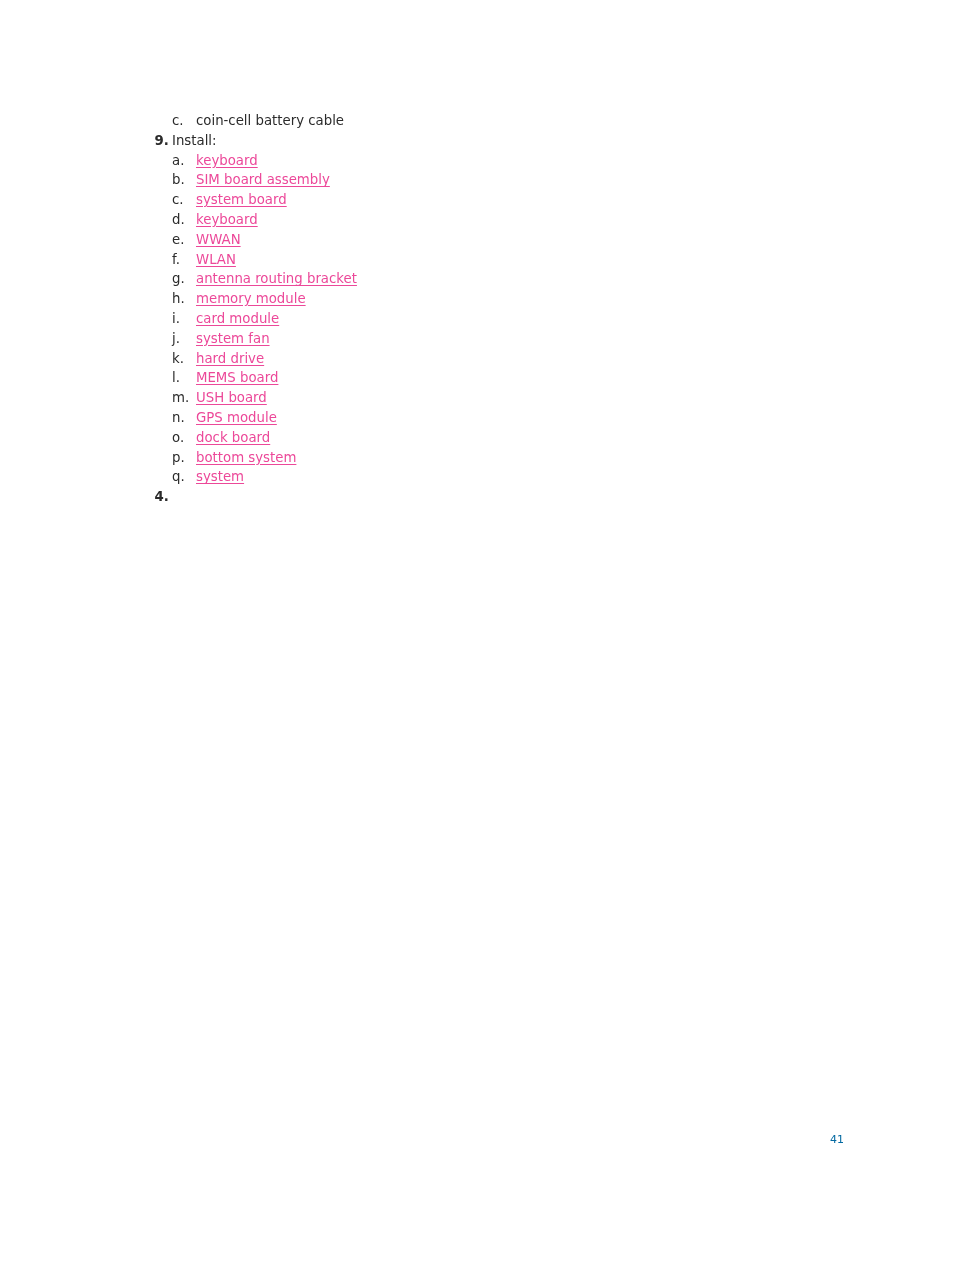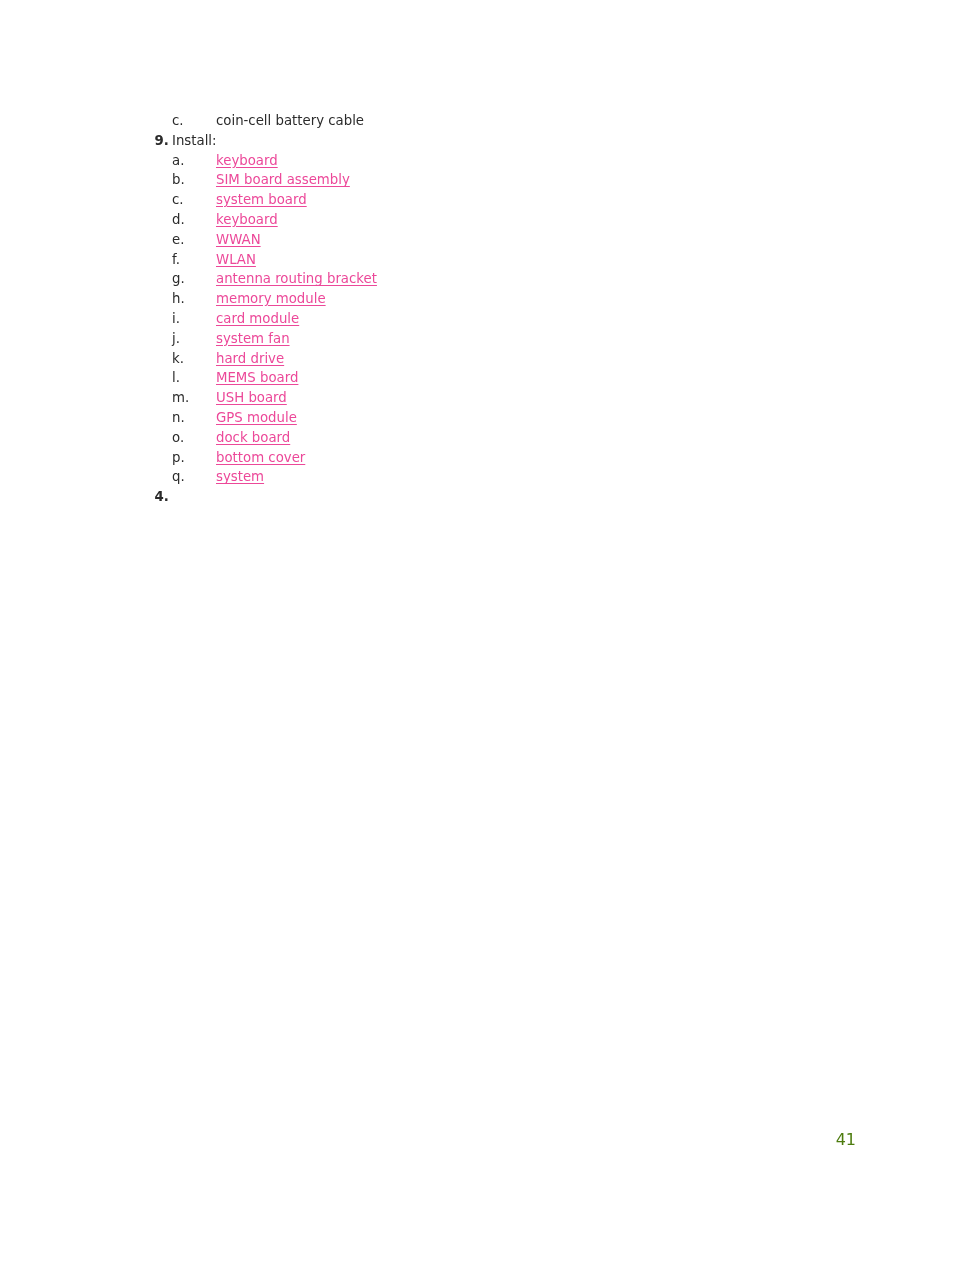--- a/index.html
+++ b/index.html
@@ -57,48 +57,47 @@
   .row.level2 .marker {
     width: 196px;
     flex: 0 0 196px;
     text-align: left;
     padding-left: 172px;
     box-sizing: border-box;
     font-weight: normal;
   }
   .row.level2 .text {
     padding-left: 0;
-    margin-left: 20px;
   }
 
   .text {
     white-space: nowrap;
   }
 
   a.doclink {
     color: #ec4899;
     text-decoration: underline;
     text-underline-offset: 1.5px;
     cursor: pointer;
   }
 
   .plain {
     color: #2b2b2b;
   }
 
   
   .page-number {
     position: absolute;
-    left: 16px;
+    left: 4px;
     top: 1131px;
     width: 840px;
     text-align: right;
-    font-size: 16px;
+    font-size: 11px;
     line-height: 18px;
-    color: #4d7c0f;
+    color: #0369a1;
   }
 </style>
 </head>
 <body>
 
 <div class="page">
 
   <div class="content">
       <div class="row level2">
         <span class="marker">c.</span>
@@ -163,21 +162,21 @@
       <div class="row level2">
         <span class="marker">n.</span>
         <span class="text"><a class="doclink" href="#">GPS module</a></span>
       </div>
       <div class="row level2">
         <span class="marker">o.</span>
         <span class="text"><a class="doclink" href="#">dock board</a></span>
       </div>
       <div class="row level2">
         <span class="marker">p.</span>
-        <span class="text"><a class="doclink" href="#">bottom cover</a></span>
+        <span class="text"><a class="doclink" href="#">bottom system</a></span>
       </div>
       <div class="row level2">
         <span class="marker">q.</span>
         <span class="text"><a class="doclink" href="#">system</a></span>
       </div>
       <div class="row level1">
         <span class="marker">4.</span>
       </div>
     </div>
 

